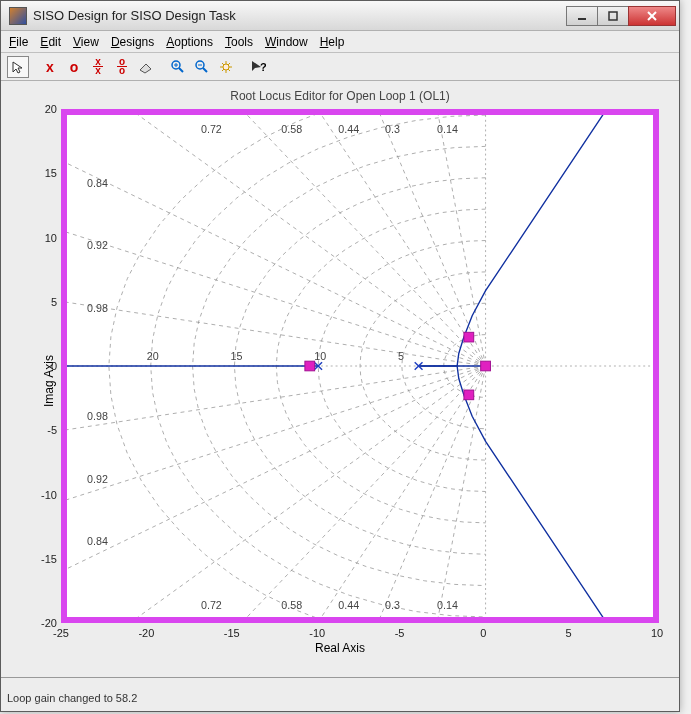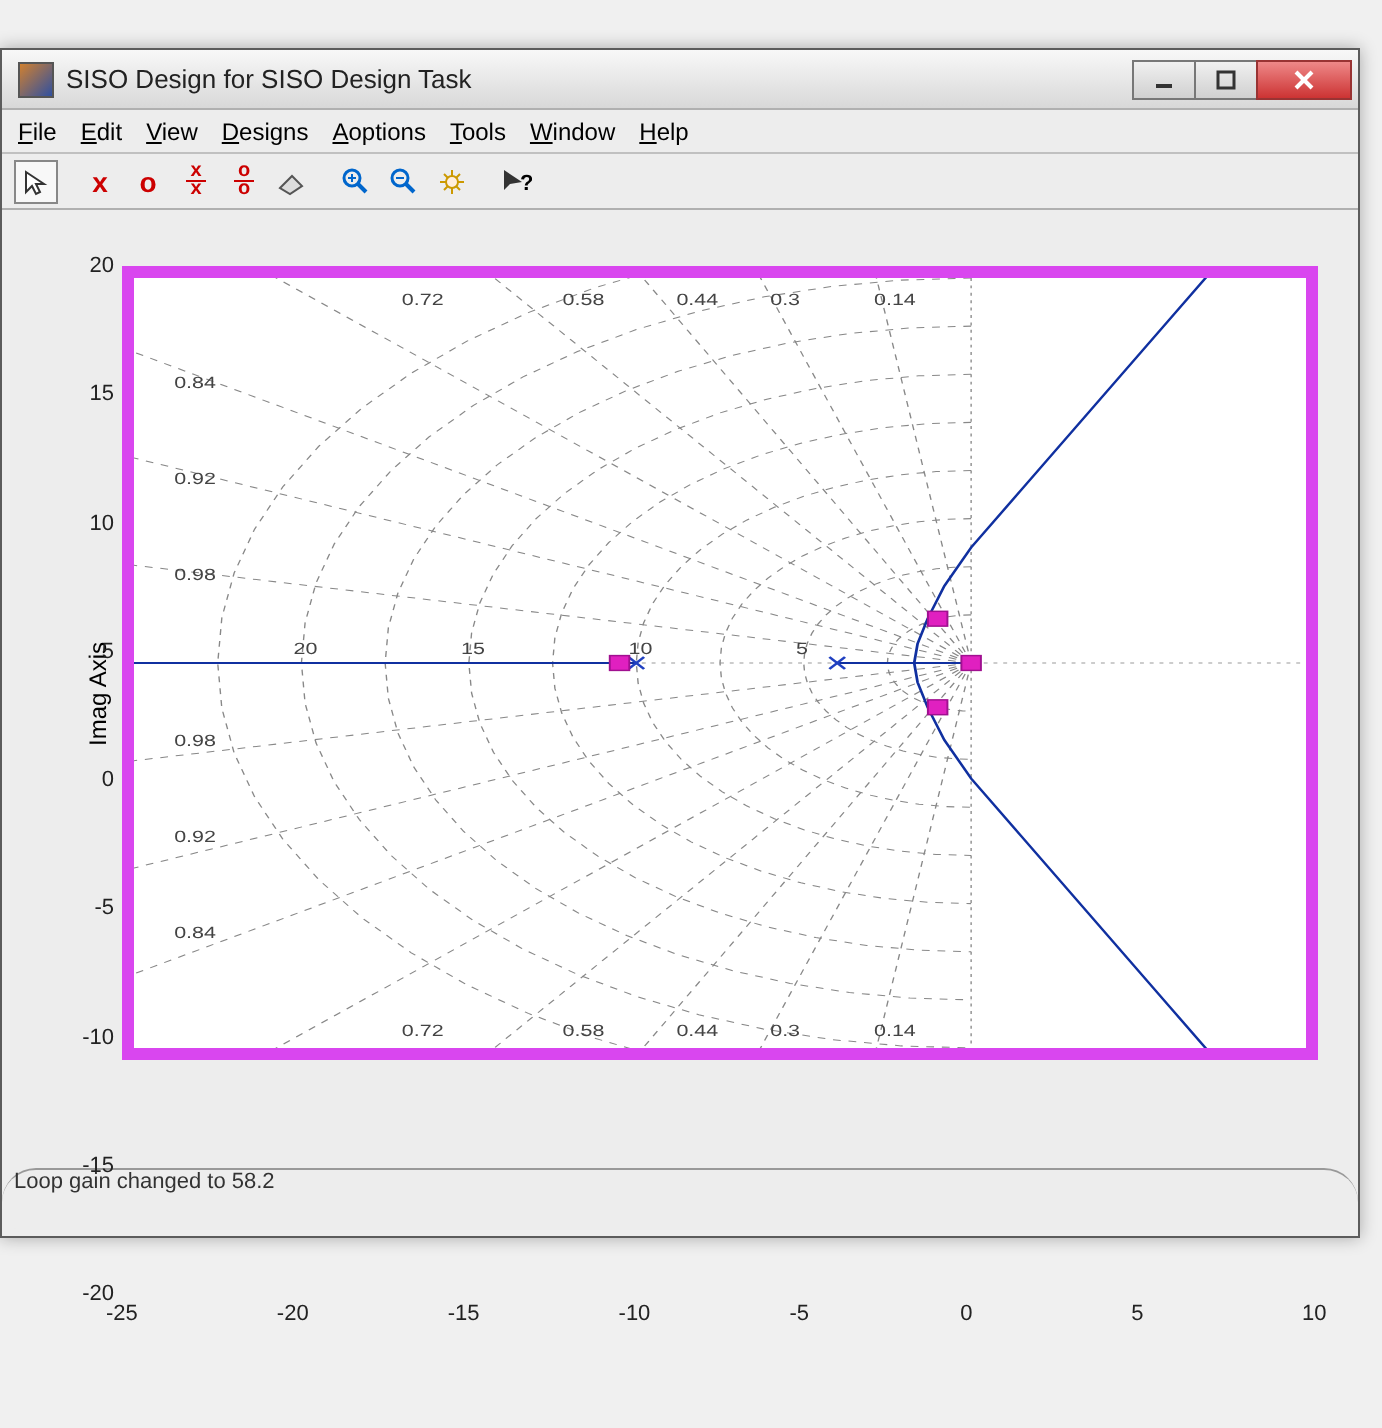--- a/index.html
+++ b/index.html
@@ -6,27 +6,26 @@
   body {
     font-family: Tahoma, Arial, sans-serif;
     font-size: 11px;
     background: #f0f0f0;
     width: 691px;
     height: 714px;
     overflow: hidden;
   }
   .window {
     width: 680px;
-    height: 595px;
+    height: 712px;
     border: 1px solid #5c5c5c;
     background: #ededed;
     display: flex;
     flex-direction: column;
     box-shadow: 0 0 8px rgba(0,0,0,0.3);
-    margin-top: 24px;
   }
   .titlebar {
     height: 30px;
     background: linear-gradient(to bottom, #f8f8f8 0%, #e8e8e8 50%, #d8d8d8 100%);
     border-bottom: 1px solid #b0b0b0;
     display: flex;
     align-items: center;
     padding: 0 2px;
   }
   .app-icon {
@@ -132,25 +131,24 @@
   }
   .tick-label {
     position: absolute;
     font-size: 11px;
     color: #222;
   }
   .statusbar {
     height: 34px;
     background: #ededed;
     border-top: 1px solid #999;
-    padding: 0 6px;
+    padding: 14px 6px;
     font-size: 11px;
     line-height: 13px;
     color: #333;
-    border-radius: 17px;
   }
 </style>
 </head>
 <body>
 
 <div class="window">
 
   <div class="titlebar">
     <div class="app-icon"></div>
     <div class="title-text">SISO Design for SISO Design Task</div>
@@ -227,21 +225,23 @@
     <div class="tool-btn">
       <svg width="16" height="16">
           <path d="M2 2 L2 12 L5 9 L11 8 Z" fill="#333"></path>
           <text x="10" y="12" font-size="11" font-weight="bold">?</text>
         </svg>
     </div>
   </div>
 
   <div class="plot-area">
     <div class="axes-wrap">
+      <div class="plot-title">Root Locus Editor for Open Loop 1 (OL1)</div>
       <div class="ylabel">Imag Axis</div>
+      <div class="xlabel">Real Axis</div>
       <div class="axes">
         <svg class="overlay" id="axes-svg" viewBox="0 0 600 520" preserveAspectRatio="none">
             <line x1="428.57142857142856" y1="0" x2="428.57142857142856" y2="520" stroke="#999" stroke-dasharray="2 3" stroke-width="0.8"></line>
             <line x1="0" y1="260" x2="600" y2="260" stroke="#999" stroke-dasharray="2 3" stroke-width="0.8"></line>
             <line x1="428.57142857142856" y1="260" x2="332.57142857142856" y2="-254.87878185064096" stroke="#888" stroke-dasharray="4 4" stroke-width="0.7"></line>
             <line x1="428.57142857142856" y1="260" x2="332.57142857142856" y2="774.878781850641" stroke="#888" stroke-dasharray="4 4" stroke-width="0.7"></line>
             <line x1="428.57142857142856" y1="260" x2="222.85714285714292" y2="-236.04838473681173" stroke="#888" stroke-dasharray="4 4" stroke-width="0.7"></line>
             <line x1="428.57142857142856" y1="260" x2="222.85714285714292" y2="756.0483847368117" stroke="#888" stroke-dasharray="4 4" stroke-width="0.7"></line>
             <line x1="428.57142857142856" y1="260" x2="126.85714285714289" y2="-206.95884186938792" stroke="#888" stroke-dasharray="4 4" stroke-width="0.7"></line>
             <line x1="428.57142857142856" y1="260" x2="126.85714285714289" y2="726.9588418693879" stroke="#888" stroke-dasharray="4 4" stroke-width="0.7"></line>

